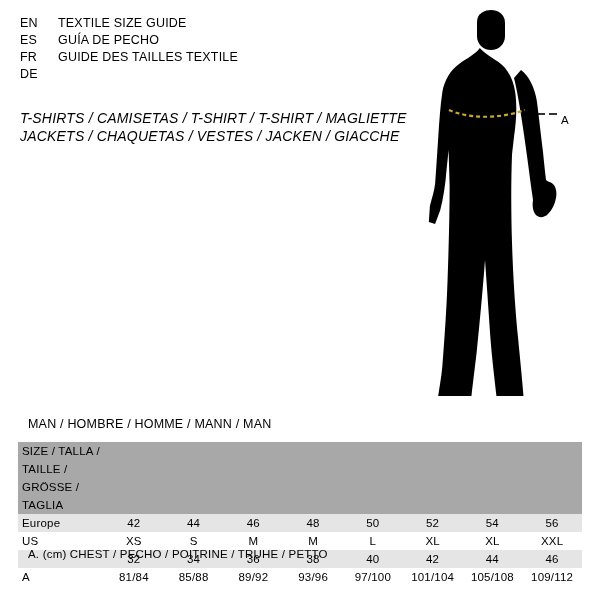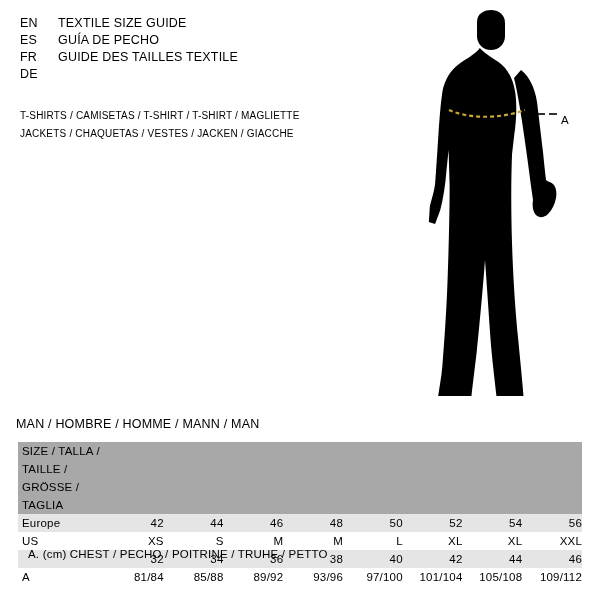--- a/index.html
+++ b/index.html
@@ -44,24 +44,25 @@
   }
 
   
   .cat-block {
     position: absolute;
     left: 20px;
     top: 110px;
     width: 380px;
   }
   .cat-row {
-    font-size: 10px;
+    font-size: 14px;
     height: 18px;
     letter-spacing: 0.2px;
     white-space: nowrap;
+    font-style: italic;
   }
 
   
   .figure-wrap {
     position: absolute;
     left: 415px;
     top: 10px;
     width: 175px;
     height: 390px;
   }
@@ -72,21 +73,21 @@
     position: absolute;
     left: 146px;
     top: 104px;
     font-size: 11.5px;
     letter-spacing: 0.5px;
   }
 
   
   .man-title {
     position: absolute;
-    left: 16px;
+    left: 28px;
     top: 417px;
     font-size: 12.5px;
     letter-spacing: 0.2px;
     white-space: nowrap;
   }
   table.size-table {
     position: absolute;
     left: 18px;
     top: 442px;
     width: 564px;
@@ -106,21 +107,21 @@
     background: #a8a8a8;
     color: #000;
   }
   .row-shade td {
     background: #e5e5e5;
   }
   .row-plain td {
     background: #ffffff;
   }
   .cell-val {
-    text-align: right;
+    text-align: center;
   }
   .footnote {
     position: absolute;
     left: 28px;
     top: 548px;
     font-size: 11.5px;
     letter-spacing: 0.2px;
     white-space: nowrap;
   }
 </style>

